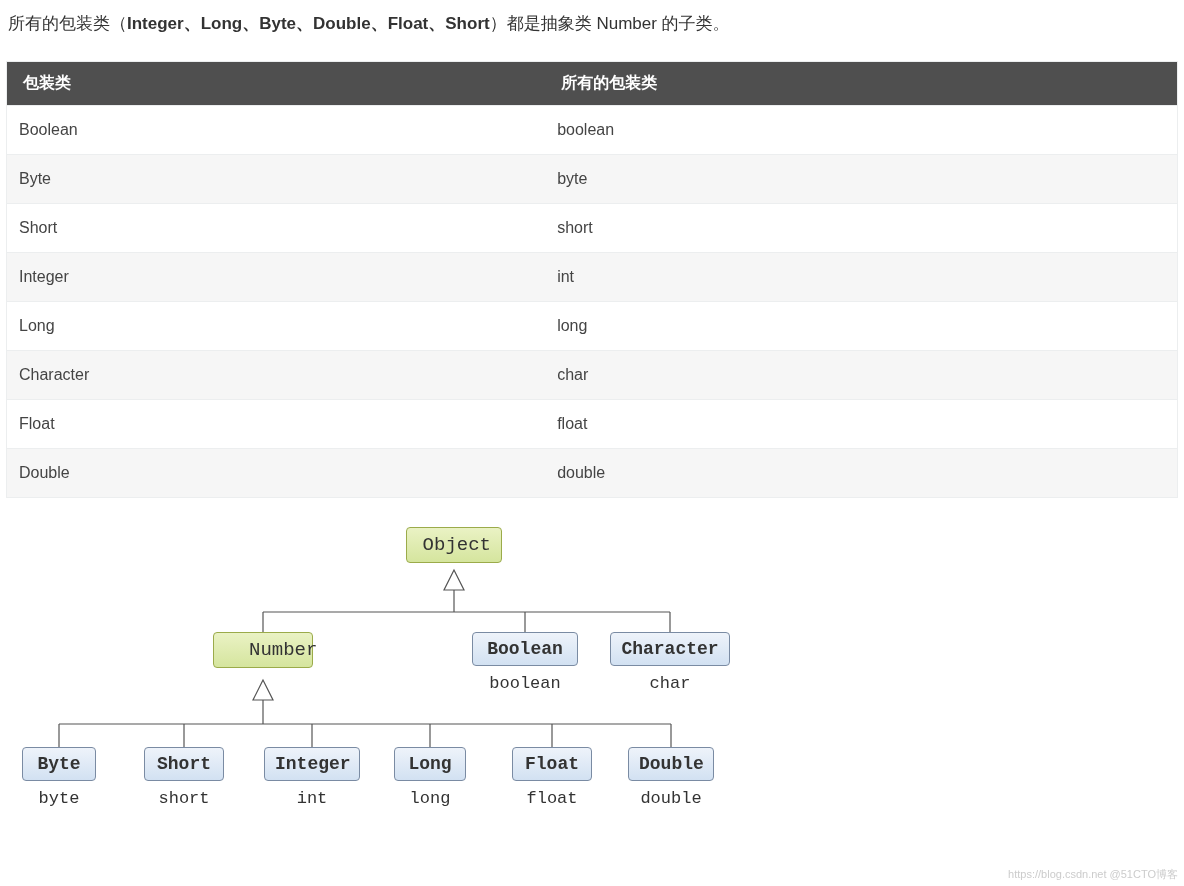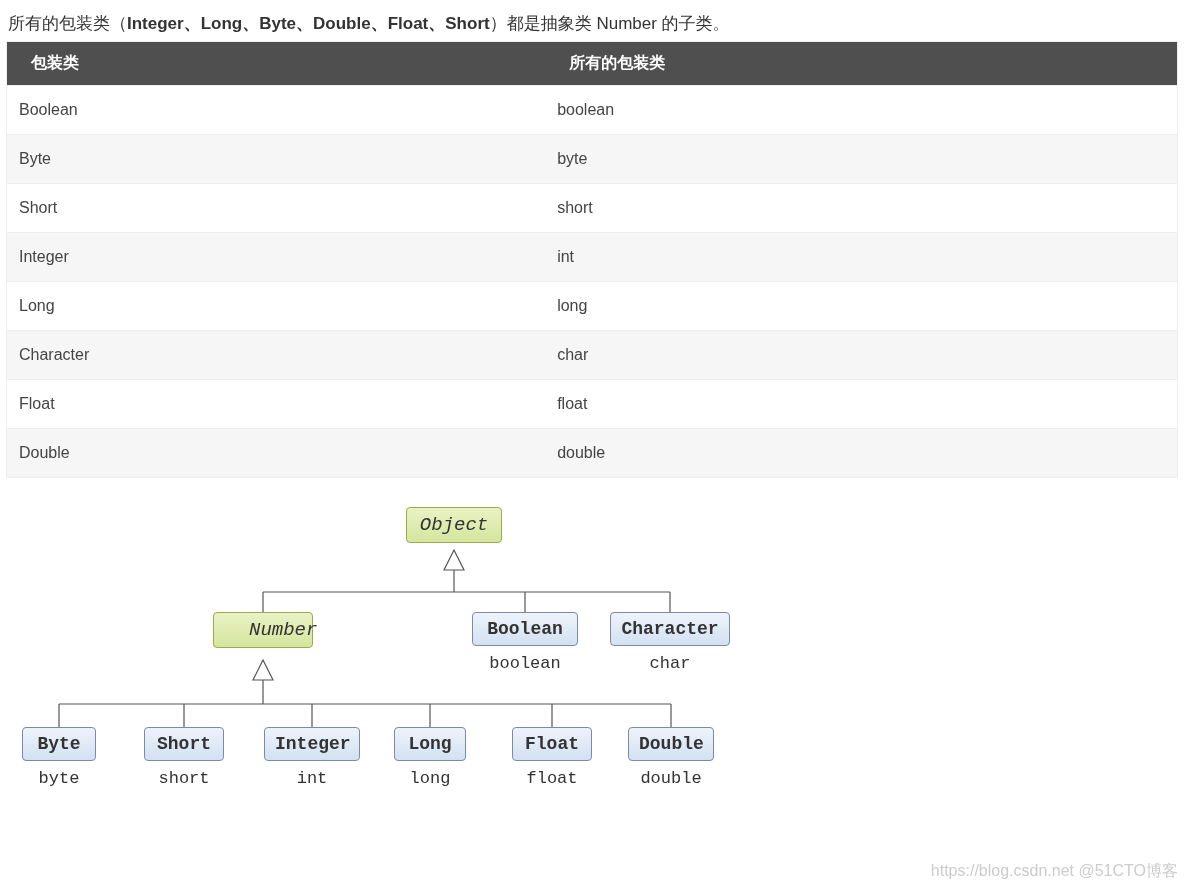--- a/index.html
+++ b/index.html
@@ -6,37 +6,37 @@
     margin: 0;
     padding: 0;
     font-family: -apple-system, "Helvetica Neue", Arial, "PingFang SC", "Microsoft YaHei", sans-serif;
     color: #333;
     width: 1184px;
     box-sizing: border-box;
     background: #fff;
   }
   .intro {
     font-size: 17px;
-    padding: 10px 8px 4px 8px;
+    padding: 10px 8px 24px 8px;
     line-height: 1.6;
   }
   .intro .bold { font-weight: 700; }
   table.wrapper-table {
     border-collapse: collapse;
     width: 1172px;
     margin-left: 6px;
     font-size: 16px;
     border: 1px solid #eceeef;
   }
   table.wrapper-table th {
     background: #4f4f4f;
     color: #fff;
     text-align: left;
     font-weight: 700;
-    padding: 11px 24px;
+    padding: 11px 16px;
     font-size: 16px;
   }
   table.wrapper-table td {
     padding: 15px 12px;
     border-top: 1px solid #eceeef;
     color: #444;
   }
   table.wrapper-table tbody tr:nth-child(even) td {
     background: #f6f6f6;
   }
@@ -57,21 +57,21 @@
     border: 1px solid #6a7a8a;
     border-radius: 4px;
     text-align: center;
     padding: 6px 10px;
     min-width: 60px;
     box-sizing: border-box;
   }
   .box.abstract {
     background: linear-gradient(#eaf2c4, #d5e59e);
     border-color: #9bab4a;
-    font-style: italic;
+    text-align: right;
   }
   .box.concrete {
     background: linear-gradient(#eef3fa, #d2e1f2);
     border-color: #7a8ba3;
     font-weight: 700;
   }
   .sublabel {
     position: absolute;
     font-family: "Courier New", monospace;
     font-size: 17px;
@@ -84,21 +84,21 @@
     pointer-events: none;
   }
   .connectors line, .connectors polyline, .connectors polygon {
     stroke: #555; stroke-width: 1.2; fill: none;
   }
   .connectors polygon.tri { fill: #fff; }
   .watermark {
     position: fixed;
     right: 6px;
     bottom: 4px;
-    font-size: 16px;
+    font-size: 11px;
     color: #ccc;
     font-family: Arial, sans-serif;
   }
 </style>
 </head>
 <body>
 
 <div class="intro">
   <span>所有的包装类</span><span>（</span><span class="bold">Integer、Long、Byte、Double、Float、Short</span><span>）</span><span>都是抽象类 Number 的子类。</span>
 </div>

